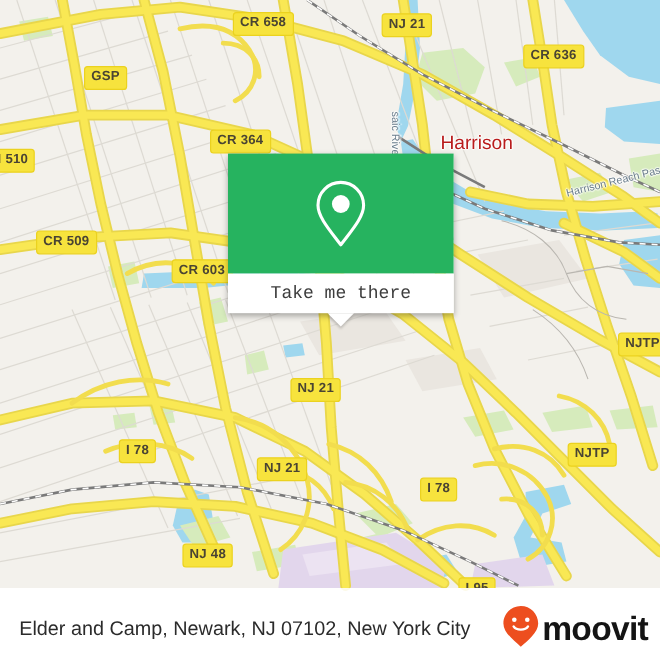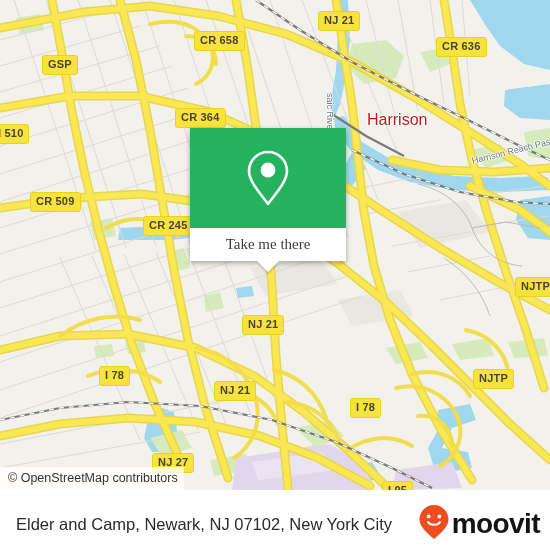--- a/index.html
+++ b/index.html
@@ -68,24 +68,24 @@
     white-space: nowrap;
     font-family: "Liberation Sans", sans-serif;
     text-shadow: 1px 0 1px #fff, -1px 0 1px #fff, 0 1px 1px #fff, 0 -1px 1px #fff;
   }
 
   
   #popup {
     position: absolute;
     left: 190px;
     top: 128px;
-    width: 156px;
+    width: 188px;
     height: 133px;
     box-shadow: 0 2px 5px rgba(0,0,0,.32);
-    font-family: Liberation Serif, serif;
+    font-family: Liberation Mono, monospace;
     text-align: right;
   }
   #popup-head {
     height: 100px;
     background: #26b35f;
     display: flex;
     align-items: center;
     justify-content: center;
   }
   #popup-foot {
@@ -351,56 +351,55 @@
             <path d="M418 184 C444 190, 464 206, 472 228 C480 250, 498 264, 522 266"></path>
             <path d="M472 228 L506 222 L540 228"></path>
             <path d="M444 258 C466 272, 482 292, 490 316"></path>
           </g>
         </g>
       </defs>
 
       <use href="#basemap" clip-path="url(#mapclip)"></use>
     </svg>
 
-    <div class="shield" style="left:194px;  top:31px;">CR 658</div>
+    <div class="shield" style="left:194px;  top:10px;">CR 658</div>
     <div class="shield" style="left:318px;  top:11px;">NJ 21</div>
     <div class="shield" style="left:436px;  top:37px;">CR 636</div>
-    <div class="shield" style="left:42px;   top:55px;">GSP</div>
+    <div class="shield" style="left:70px;   top:55px;">GSP</div>
     <div class="shield" style="left:175px;  top:108px;">CR 364</div>
     <div class="shield" style="left:-8px;   top:124px;">I 510</div>
     <div class="shield" style="left:30px;   top:192px;text-align:right;">CR 509</div>
-    <div class="shield" style="left:143px;  top:216px;">CR 245</div>
+    <div class="shield" style="left:143px;  top:216px;">CR 603</div>
     <div class="shield" style="left:515px;  top:277px;">NJTP</div>
     <div class="shield" style="left:242px;  top:315px;">NJ 21</div>
     <div class="shield" style="left:99px;   top:366px;">I 78</div>
     <div class="shield" style="left:214px;  top:381px;">NJ 21</div>
     <div class="shield" style="left:350px;  top:398px;">I 78</div>
     <div class="shield" style="left:473px;  top:369px;">NJTP</div>
-    <div class="shield" style="left:152px;  top:453px;">NJ 27</div>
+    <div class="shield" style="left:152px;  top:453px;">NJ 48</div>
     <div class="shield" style="left:382px;  top:481px;">I 95</div>
 
     <div class="place-label" style="left:367px; top:111px;">Harrison</div>
 
     <div class="water-label" style="left:472px; top:156px; transform:rotate(-14deg); transform-origin:0 50%;">Harrison Reach Passaic River</div>
     <div class="water-label" style="left:330px; top:88px; transform:rotate(90deg); transform-origin:0 50%;">saic River</div>
 
     <div id="popup">
       <div id="popup-head">
         <span>
           <svg width="46" height="58" viewBox="0 0 46 58" aria-hidden="true">
             <path d="M23 3 C12.5 3 4 11.5 4 22 C4 32 14 43 23 55 C32 43 42 32 42 22 C42 11.5 33.5 3 23 3 Z" fill="none" stroke="#ffffff" stroke-width="2.6" stroke-linejoin="round"></path>
             <circle cx="23" cy="21" r="7.4" fill="#ffffff"></circle>
           </svg>
         </span>
       </div>
       <div id="popup-foot">Take me there</div>
       <div id="popup-tail"></div>
     </div>
 
-    <div id="attribution">© OpenStreetMap contributors</div>
   </div>
 
   <div id="footer">
     <svg id="footer-watermark" width="550" height="550" viewBox="0 0 550 550">
       <use href="#basemap"></use>
     </svg>
     <div id="footer-inner">
       <div id="footer-address">Elder and Camp, Newark, NJ 07102, New York City</div>
       <div id="brand">
         <span>

